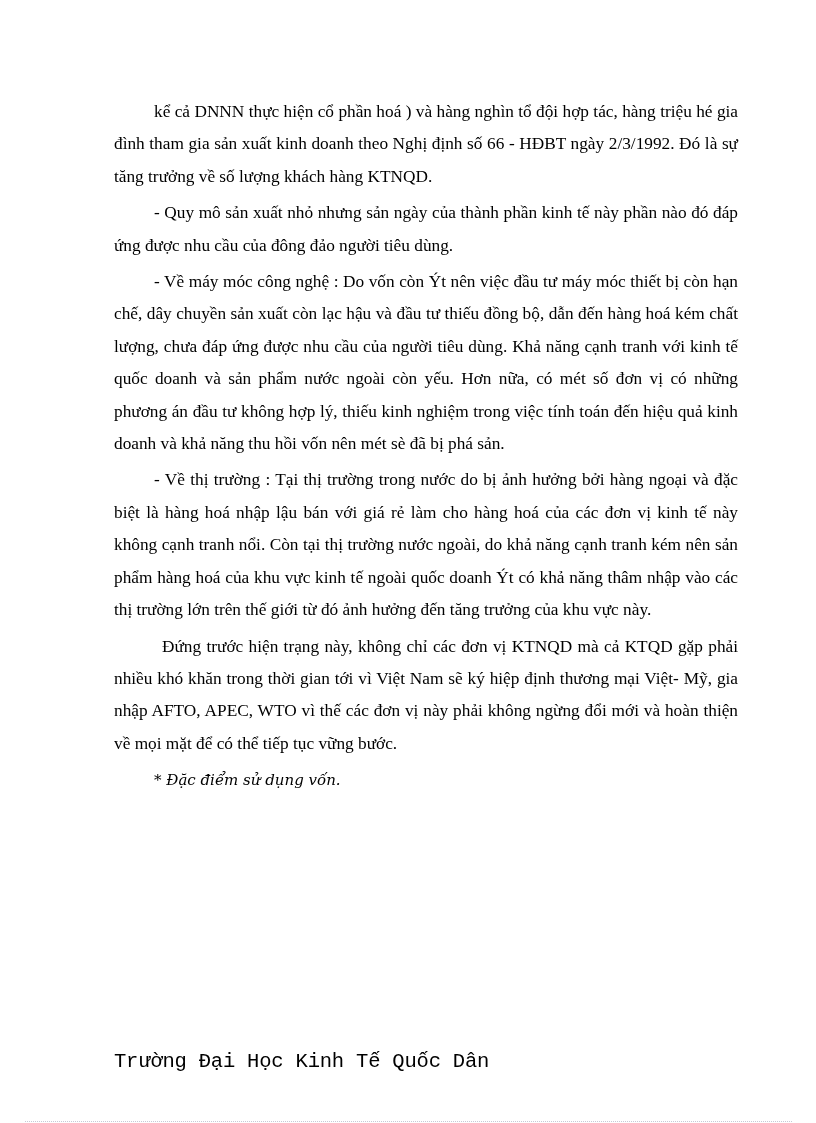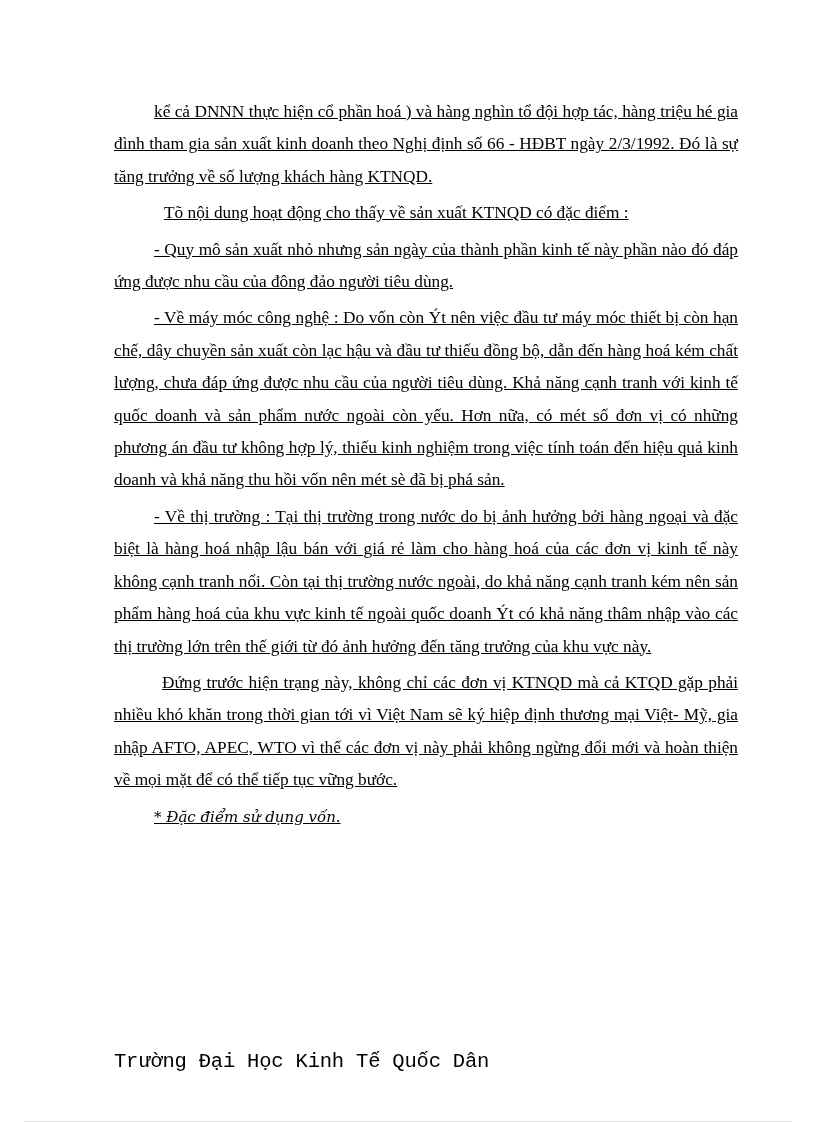--- a/index.html
+++ b/index.html
@@ -10,41 +10,39 @@
     color: #000; font-size: 17.3px;
   }
   .body-text {
     position: absolute; left: 114px; top: 96px; width: 624px;
   }
   .para {
     margin: 0 0 4px 0;
     line-height: 32.4px;
     text-align: justify;
     text-indent: 40px;
-    text-decoration: underline;
   }
   .para.indent-extra { text-indent: 50px; }
   .para.indent-48 { text-indent: 48px; }
   .para.italic { font-style: italic; font-family: "DejaVu Serif", serif; font-size: 15px; }
   .footer {
     position: absolute; left: 114px; top: 1050px;
     font-size: 20.5px; letter-spacing: -0.2px; font-family: Liberation Mono, monospace;
   }
   .page-border {
     position: absolute; left: 25px; width: 767px; top: 1121px; height: 0;
     border-top: 1px dotted #c9c9d6;
   }
 </style>
 </head>
 <body>
 
 <div class="page">
   <div class="body-text">
     <p class="para" style="margin-bottom:4px">kể cả DNNN thực hiện  cổ phần hoá ) và hàng nghìn tổ đội hợp tác, hàng triệu hé gia  đình tham gia sản xuất kinh  doanh theo Nghị  định số 66  - HĐBT ngày 2/3/1992.  Đó là sự tăng trưởng về số lượng khách hàng KTNQD.</p>
-    <p class="para indent-extra">Tõ nội dung hoạt động cho thấy về sản xuất KTNQD có đặc điểm :</p>
     <p class="para">- Quy mô sản xuất nhỏ nhưng sản ngày của thành phần kinh tế này phần nào đó đáp ứng được nhu cầu của đông đảo người tiêu dùng.</p>
     <p class="para">- Về máy móc công nghệ : Do vốn còn Ýt nên việc đầu tư máy móc thiết bị còn hạn chế, dây chuyền sản xuất còn lạc hậu và đầu tư thiếu đồng bộ, dẫn đến hàng hoá kém chất lượng, chưa đáp ứng được nhu cầu của người tiêu dùng. Khả năng cạnh tranh với kinh tế quốc doanh và sản phẩm nước ngoài còn yếu. Hơn nữa, có mét số đơn vị có những phương án đầu tư không hợp lý, thiếu kinh nghiệm  trong việc tính toán đến hiệu quả kinh  doanh và khả năng thu hồi vốn nên mét sè đã bị phá sản.</p>
     <p class="para">- Về thị trường : Tại thị trường trong nước do bị ảnh hưởng bởi hàng ngoại và đặc biệt là hàng hoá nhập lậu bán với giá rẻ làm cho hàng hoá của các đơn vị kinh tế này không cạnh tranh nổi. Còn tại thị trường nước ngoài, do khả năng cạnh tranh kém nên sản phẩm hàng hoá của khu vực kinh tế ngoài quốc doanh Ýt có khả năng thâm nhập vào các thị trường lớn trên thế giới từ đó ảnh hưởng đến tăng trưởng của khu vực này.</p>
     <p class="para indent-48">Đứng trước hiện  trạng này, không chỉ các đơn vị KTNQD mà cả KTQD gặp phải nhiều khó khăn trong thời gian tới vì Việt Nam sẽ ký hiệp định thương mại Việt- Mỹ, gia nhập AFTO, APEC, WTO vì thế các đơn vị này phải không ngừng đổi mới và hoàn thiện về mọi mặt để có thể tiếp tục vững bước.</p>
     <p class="para italic">* Đặc điểm sử dụng vốn.</p>
   </div>
   <div class="footer">Trường  Đại Học Kinh Tế Quốc Dân</div>
   <div class="page-border"></div>
 </div>
 

